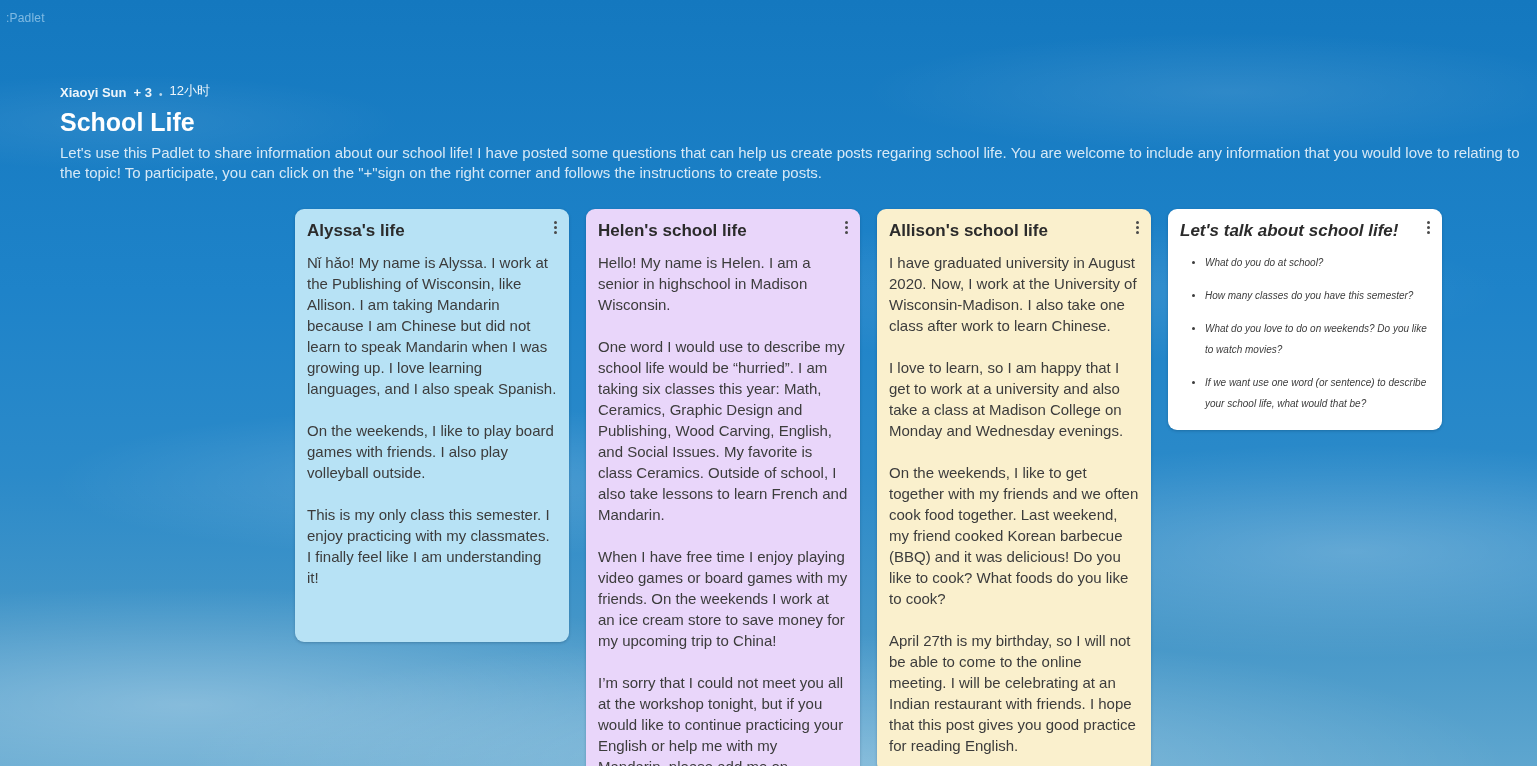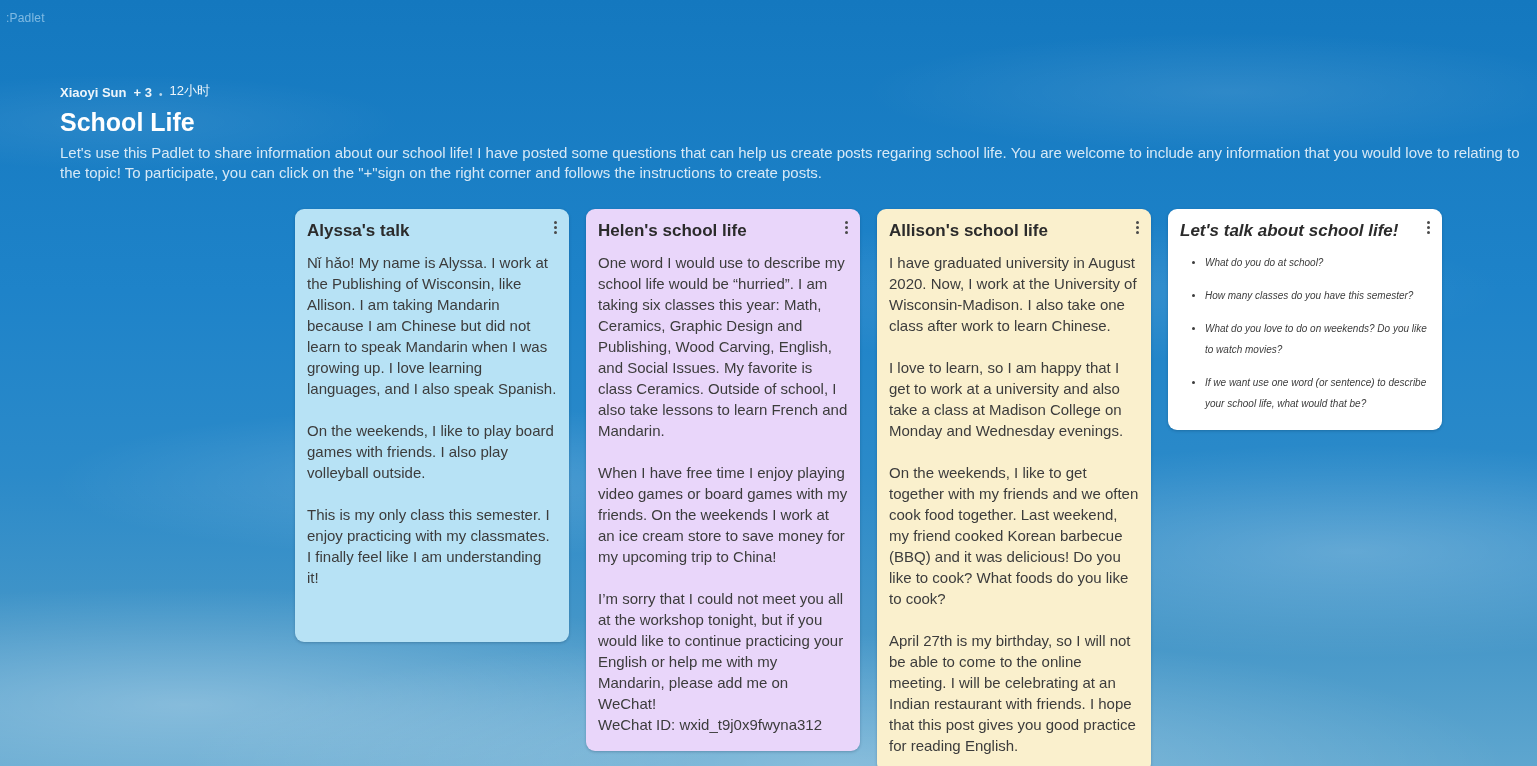--- a/index.html
+++ b/index.html
@@ -74,21 +74,21 @@
     <span class="collab">+ 3</span>
     <span class="dot">•</span>
     <span class="time">12小时</span>
   </div>
   <h1 class="board-title">School Life</h1>
   <p class="board-desc">Let's use this Padlet to share information about our school life! I have posted some questions that can help us create posts regaring school life. You are welcome to include any information that you would love to relating to the topic! To participate, you can click on the "+"sign on the right corner and follows the instructions to create posts.</p>
 
   <div class="posts-row">
   <article class="card" style="background: rgb(183, 226, 245);">
     <div class="card-head">
-      <h2 class="card-title">Alyssa's talk</h2>
+      <h2 class="card-title">Alyssa's life</h2>
       <button class="kebab-btn" aria-label="post menu">
         <i></i>
             <i></i>
             <i></i>
       </button>
     </div>
     <div class="card-body">
           <p>Nǐ hǎo! My name is Alyssa. I work at the Publishing of Wisconsin, like Allison. I am taking Mandarin because I am Chinese but did not learn to speak Mandarin when I was growing up. I love learning languages, and I also speak Spanish.</p>
           <p>On the weekends, I like to play board games with friends. I also play volleyball outside.</p>
           <p>This is my only class this semester. I enjoy practicing with my classmates. I finally feel like I am understanding it!</p>
@@ -98,20 +98,21 @@
   <article class="card" style="background: rgb(233, 214, 250);">
     <div class="card-head">
       <h2 class="card-title">Helen's school life</h2>
       <button class="kebab-btn" aria-label="post menu">
         <i></i>
             <i></i>
             <i></i>
       </button>
     </div>
     <div class="card-body">
+          <p>Hello! My name is Helen. I am a senior in highschool in Madison Wisconsin.</p>
           <p>One word I would use to describe my school life would be “hurried”. I am taking six classes this year: Math, Ceramics, Graphic Design and Publishing, Wood Carving, English, and Social Issues. My favorite is class Ceramics. Outside of school, I also take lessons to learn French and Mandarin.</p>
           <p>When I have free time I enjoy playing video games or board games with my friends.  On the weekends I work at an ice cream store to save money for my upcoming trip to China!</p>
           <p>I’m sorry that I could not meet you all at the workshop tonight, but if you would like to continue practicing your English or help me with my Mandarin, please add me on WeChat!
 WeChat ID: wxid_t9j0x9fwyna312</p>
         </div>
   </article>
 
   <article class="card" style="background: rgb(250, 240, 205);">
     <div class="card-head">
       <h2 class="card-title">Allison's school life</h2>

